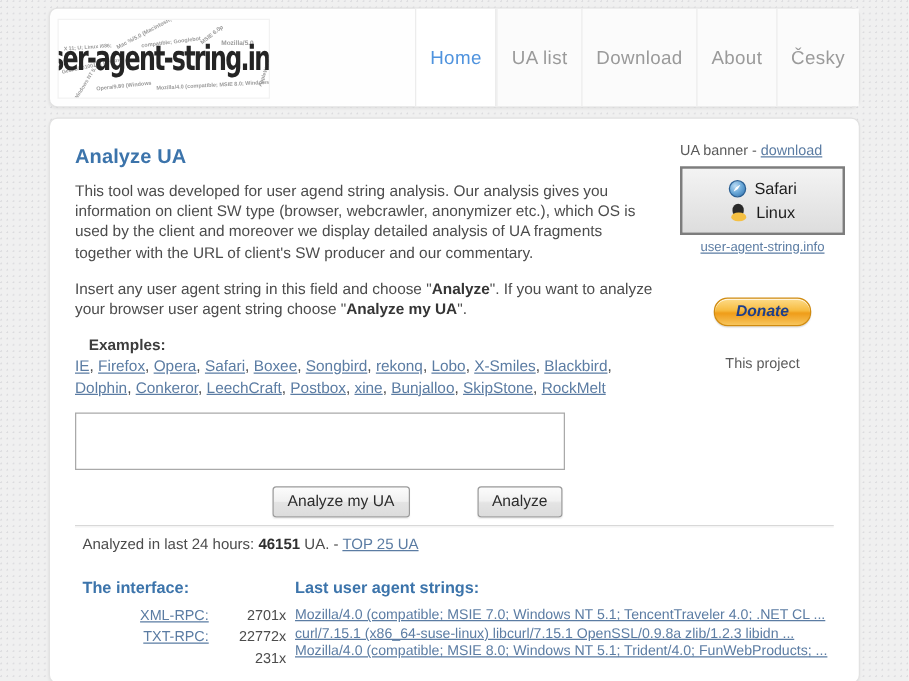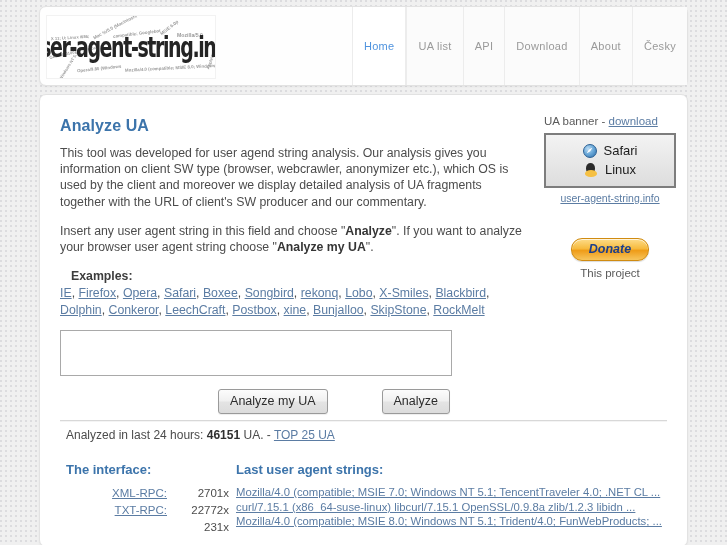--- a/index.html
+++ b/index.html
@@ -89,21 +89,21 @@
     margin-left: auto;
     display: flex;
     align-items: stretch;
     height: 100%;
   }
   .nav-item {
     display: flex;
     align-items: center;
     justify-content: center;
     padding: 0 11px;
-    font-size: 11px;
+    font-size: 15px;
     color: #9a9a9a;
     text-decoration: none;
     border-left: 1px solid #ececec;
     background: #fbfbfb;
     letter-spacing: 0.3px;
     cursor: pointer;
     box-sizing: border-box;
     text-align: center;
   }
   .nav-item:first-child { border-left: 1px solid #ececec; }
@@ -305,21 +305,21 @@
     font-size: 12.5px;
     font-weight: bold;
     font-style: italic;
     color: #1d3f8a;
     cursor: pointer;
     box-shadow: inset 0 1px 0 rgba(255,255,255,0.7), 0 1px 1px rgba(0,0,0,0.15);
   }
   .donate-caption {
     font-size: 11.5px;
     color: #5a5a5a;
-    margin-top: 6px;
+    margin-top: 24px;
   }
 
   
   .stats-sep {
     margin-top: 6px;
     border: 0;
     border-top: 1px solid #d8d8d8;
     border-bottom: 1px solid #f4f4f4;
     height: 0;
   }
@@ -412,21 +412,20 @@
         <span class="lc8">Opera/9.80 (Windows</span>
         <span class="lc9">Mozilla/4.0 (compatible; MSIE 8.0; Windows NT 5.1;</span>
         <span class="lc10">AppleWebKit/533</span>
       </div>
       <div class="logo-main">user-agent-string.info</div>
     </div>
 
     <nav class="nav">
       <a class="nav-item active">Home</a>
       <a class="nav-item">UA list</a>
-      <a class="nav-item">API</a>
       <a class="nav-item">Download</a>
       <a class="nav-item">About</a>
       <a class="nav-item last">Česky</a>
     </nav>
   </div>
 
   <div class="content-panel">
 
     <div class="cols">
 

